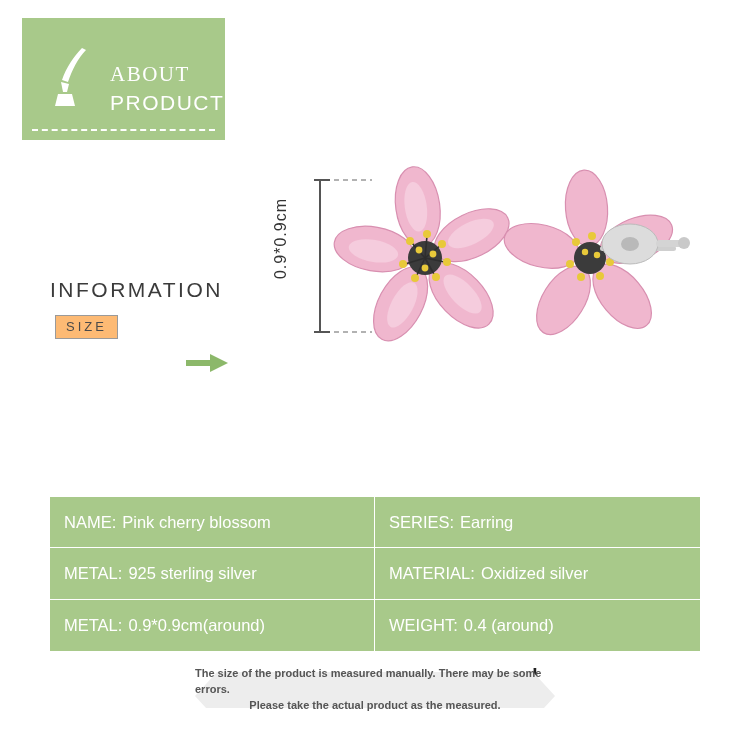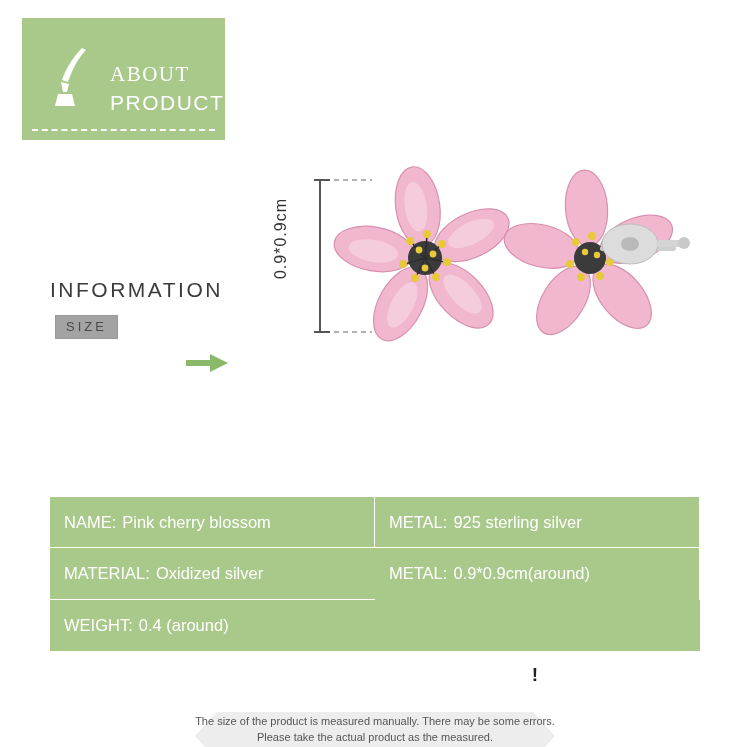--- a/index.html
+++ b/index.html
@@ -68,21 +68,21 @@
   }
   .size-chip {
     position: absolute;
     left: 55px;
     top: 315px;
     border: 1px solid #9a9a9a;
     padding: 3px 10px 4px 10px;
     font-size: 13px;
     letter-spacing: 3px;
     color: #4a4a4a;
-    background: #a3a3a3;
+    background: #fdba74;
   }
   .green-arrow {
     position: absolute;
     left: 186px;
     top: 352px;
     width: 42px;
     height: 22px;
   }
 
   
@@ -129,23 +129,24 @@
   }
   .spec-cell.col2 { border-right: none; }
   .spec-cell.row3 { border-bottom: none; }
   .spec-key { margin-right: 6px; white-space: nowrap; text-align: center; }
   .spec-val { white-space: nowrap; }
 
   
   .note-wrap {
     position: absolute;
     left: 195px;
-    top: 712px;
+    top: 672px;
     width: 360px;
     height: 36px;
+    font-weight: bold;
   }
   .note-bg {
     position: absolute;
     inset: 0;
     background: #ededed;
     clip-path: polygon(22px 0, 338px 0, 360px 24px, 338px 48px, 22px 48px, 0 24px);
   }
   .note-text {
     position: absolute;
     inset: 0;
@@ -273,20 +274,24 @@
       <ellipse cx="384" cy="83" rx="6" ry="6" fill="#c9c9c9"></ellipse>
     </g>
   </svg>
 </div>
 
 <div class="spec-table">
   <div class="spec-cell row1 col1">
     <span class="spec-key">NAME:</span>
     <span class="spec-val">Pink cherry blossom</span>
   </div>
+  <div class="spec-cell row1 col2">
+    <span class="spec-key">SERIES:</span>
+    <span class="spec-val">Earring</span>
+  </div>
   <div class="spec-cell row2 col1">
     <span class="spec-key">METAL:</span>
     <span class="spec-val">925 sterling silver</span>
   </div>
   <div class="spec-cell row2 col2">
     <span class="spec-key">MATERIAL:</span>
     <span class="spec-val">Oxidized silver</span>
   </div>
   <div class="spec-cell row3 col1">
     <span class="spec-key">METAL:</span>

